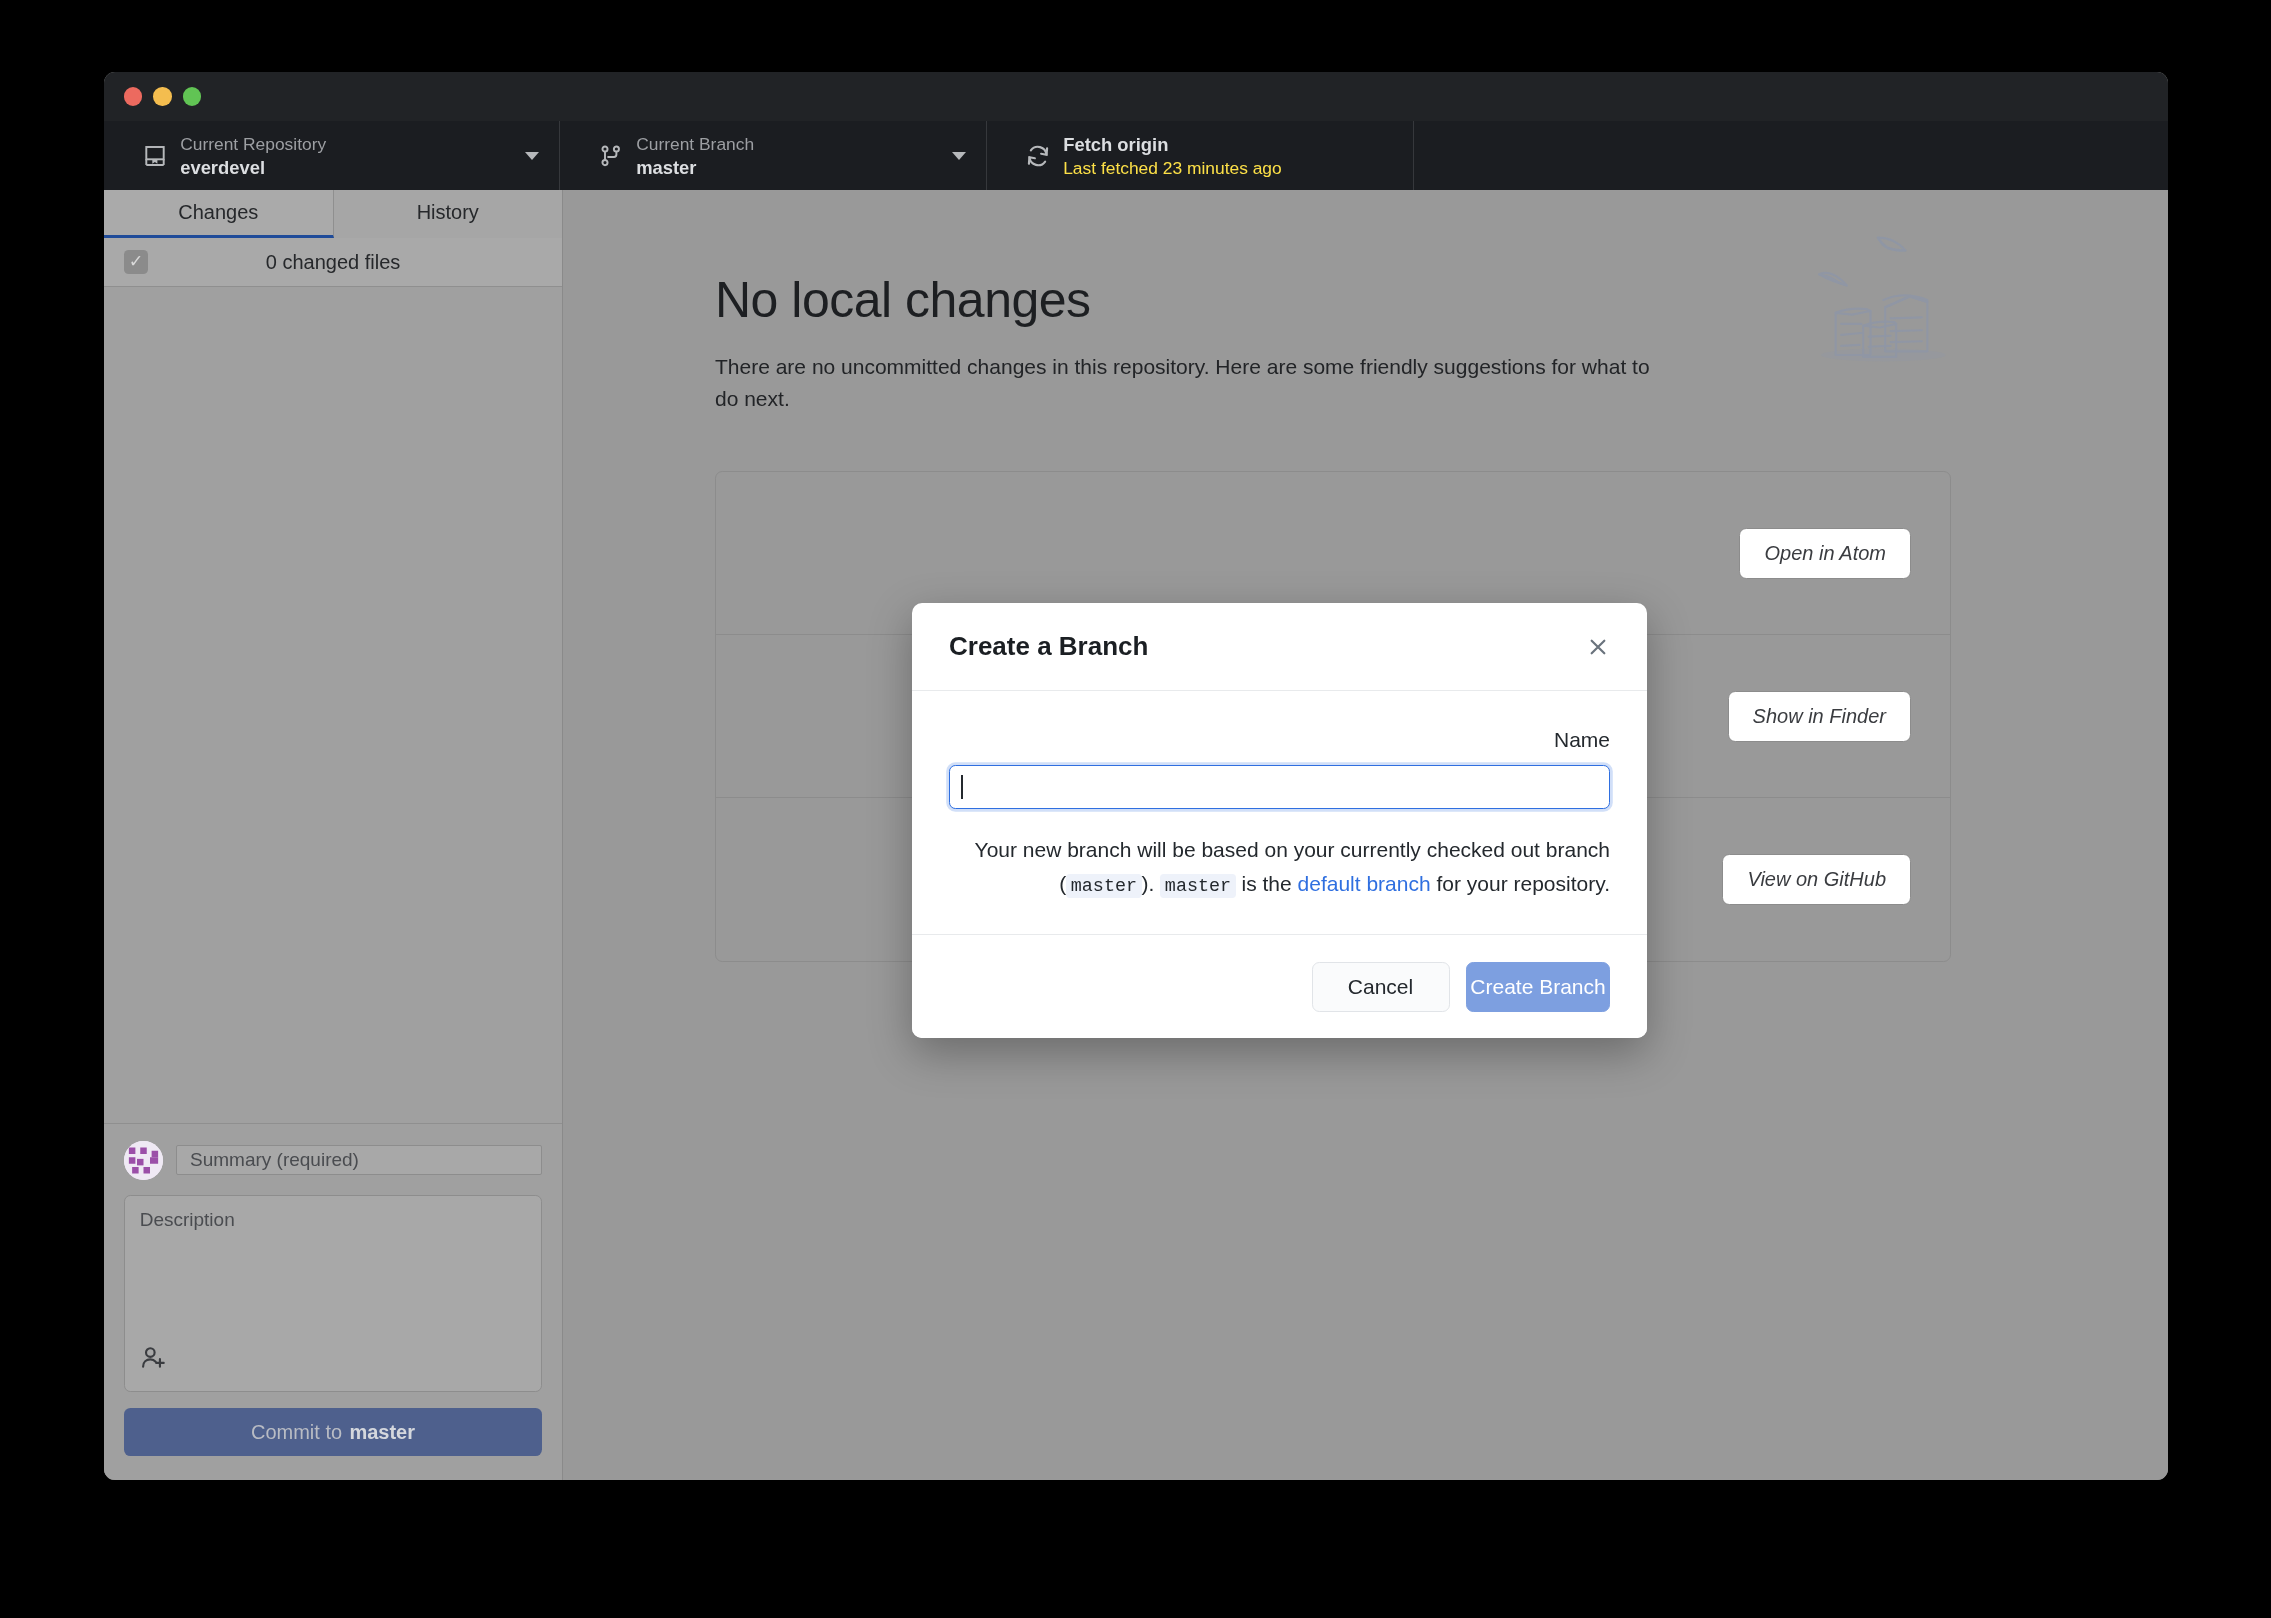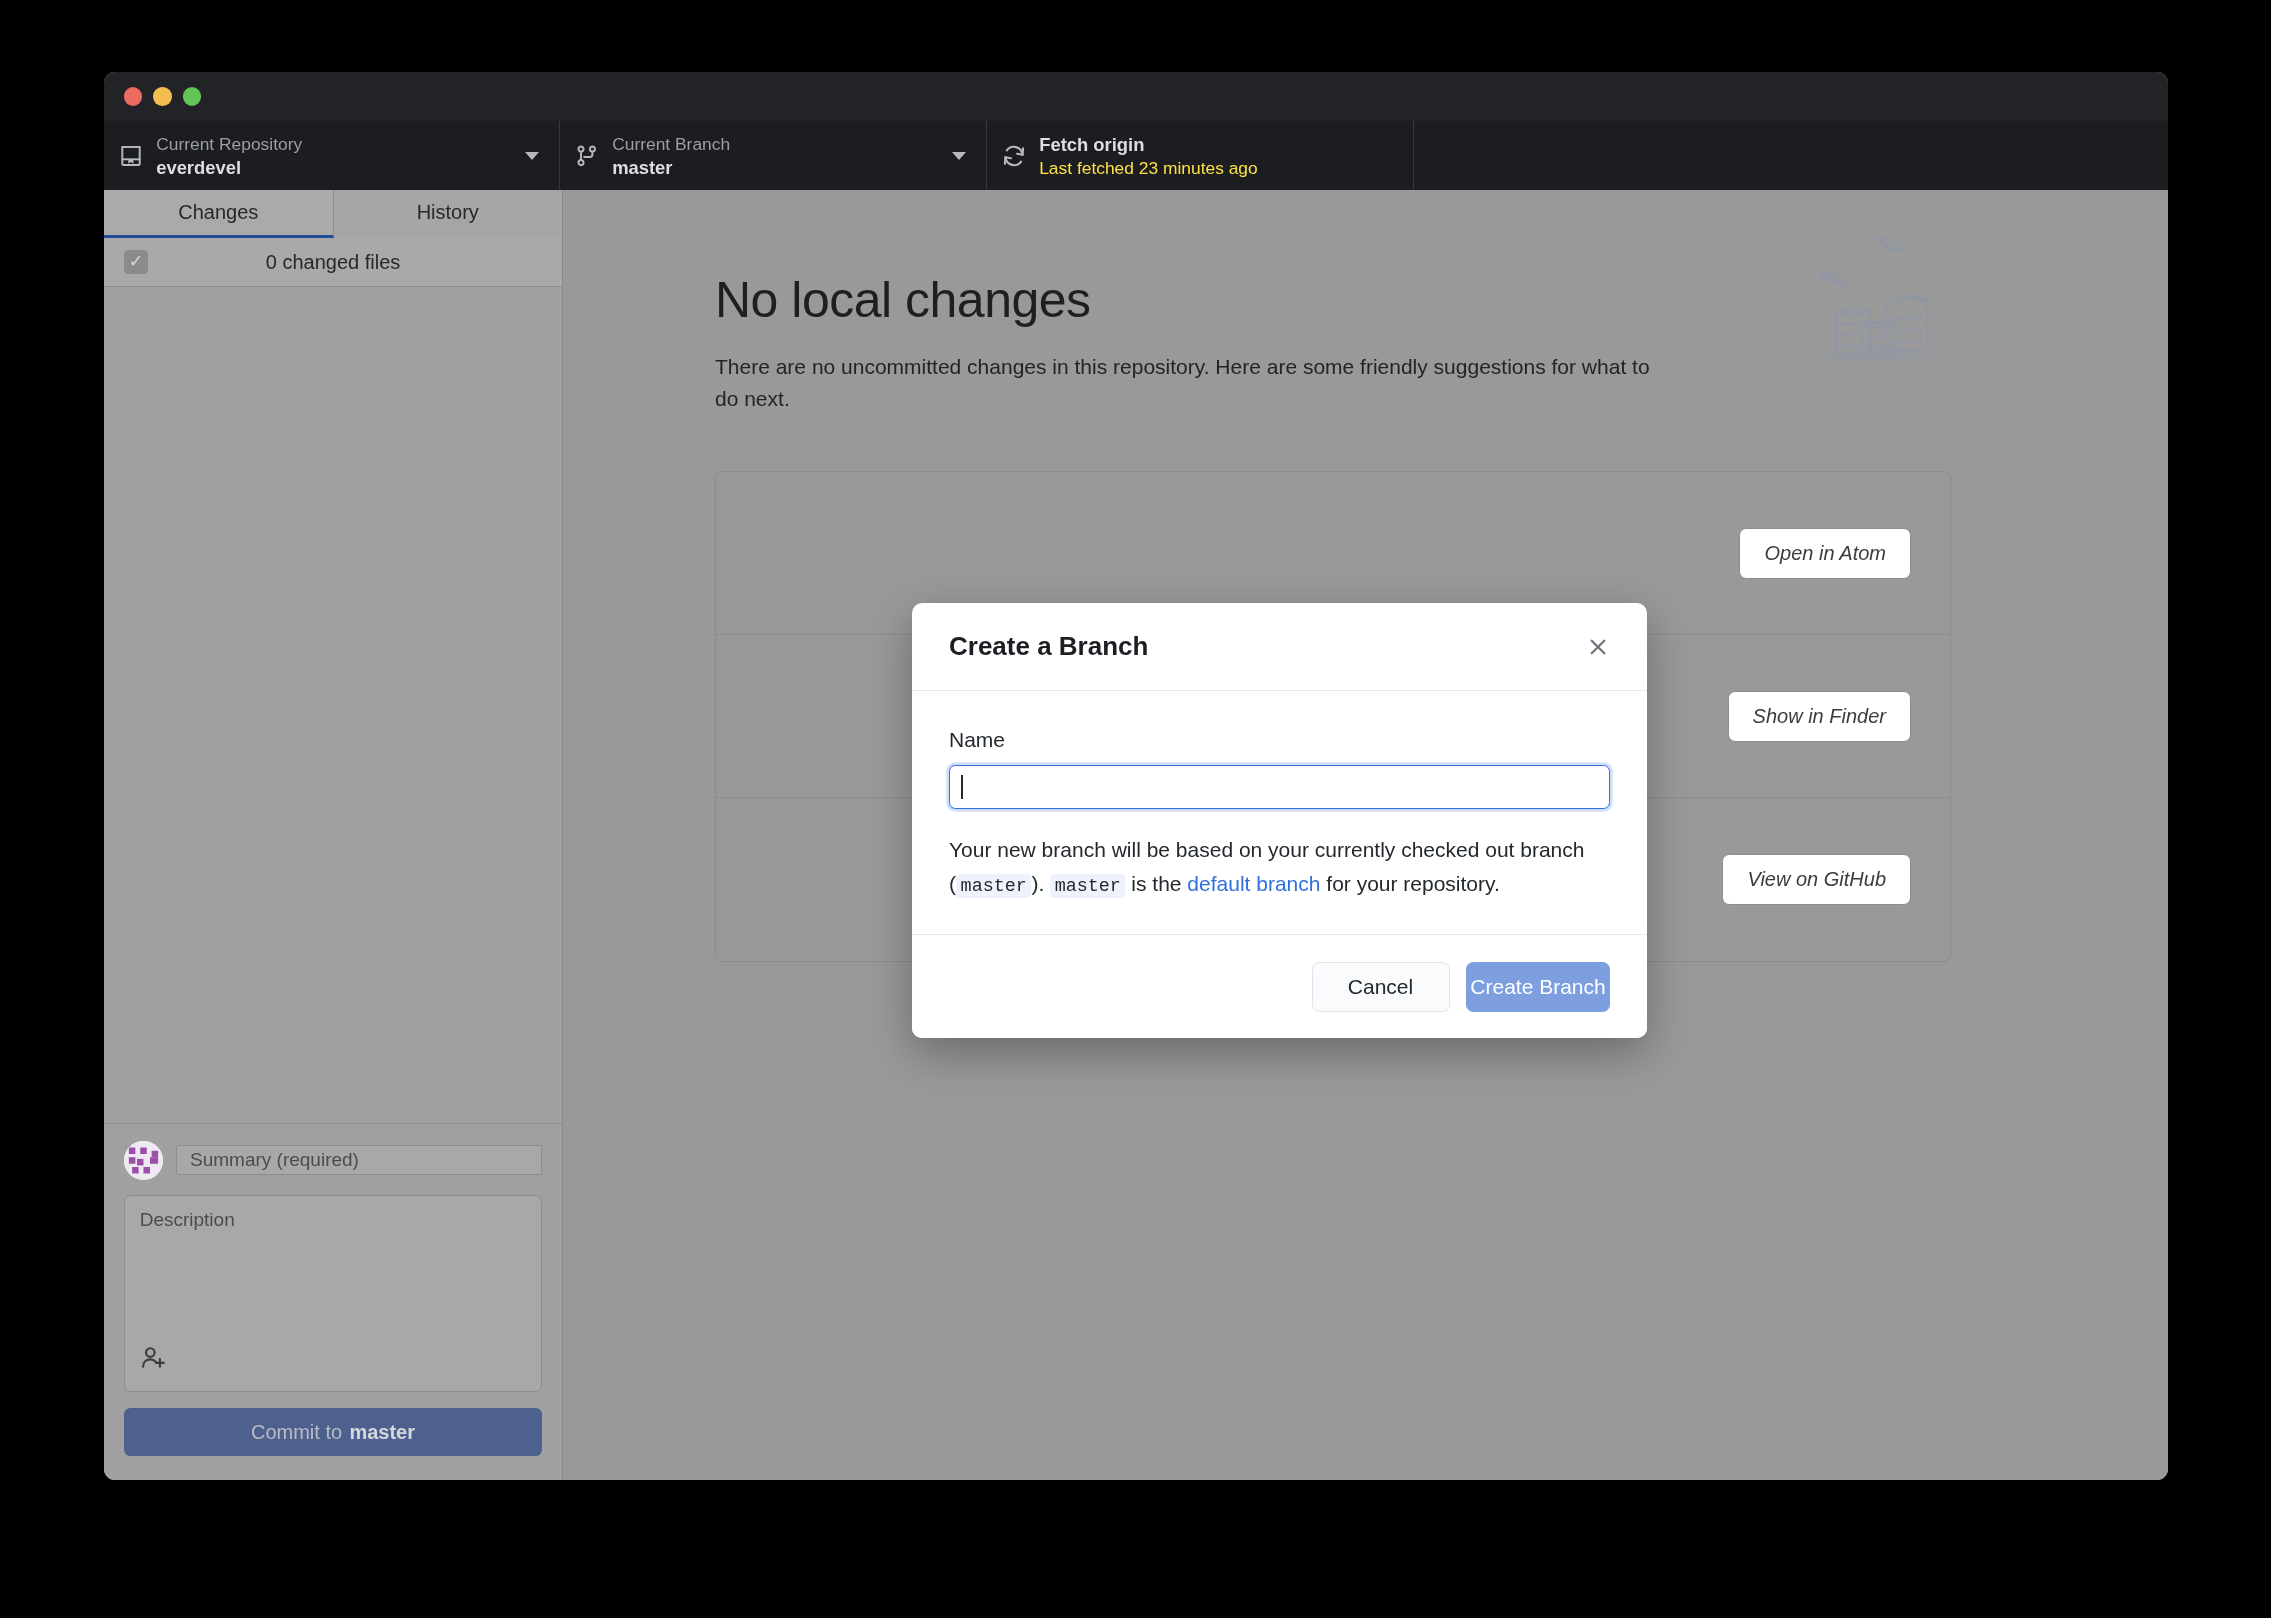--- a/index.html
+++ b/index.html
@@ -37,21 +37,21 @@
   
   .toolbar {
     position: absolute; left: 0; top: 49px;
     width: 100%; height: 70px;
     background: #1b1d21;
     display: flex;
   }
   .tb-cell {
     display: flex; align-items: center;
     border-right: 0.9px solid #36383c;
-    padding: 0 10px;
+    padding: 0 34px;
     height: 100%;
     position: relative;
   }
   .tb-cell.repo { width: 456px; }
   .tb-cell.branch { width: 427px; }
   .tb-cell.fetch { width: 427px; }
   .tb-cell.filler { flex: 1; border-right: none; }
   .tb-icon { width: 33px; display: flex; align-items: center; justify-content: center; flex: 0 0 33px; }
   .tb-text { margin-left: 9.2px; display: flex; flex-direction: column; justify-content: center; gap: 2.8px; }
   .tb-label { font-size: 17.4px; color: #9d9fa3; line-height: 1.15; }
@@ -190,21 +190,21 @@
     height: 88px; display: flex; align-items: center;
     padding: 0 31px 0 37px;
     border-bottom: 0.9px solid #e8eaec;
   }
   .modal-title { font-size: 26px; font-weight: bold; color: #1b1f23; flex: 1; }
   .modal-close {
     width: 37px; height: 37px;
     display: flex; align-items: center; justify-content: center;
     color: #6a737d; font-size: 27.5px; line-height: 1;
   }
-  .modal-body { padding: 37px 37px 33px 37px; border-bottom: 0.9px solid #e8eaec; }
+  .modal-body { padding: 37px 37px 33px 37px; border-bottom: 0.9px solid #e8eaec; text-align: right; }
   .field-label { font-size: 21px; color: #24292e; }
   .name-input {
     margin-top: 13px; height: 44px; width: 100%;
     border: 1.8px solid #2f6fe0; border-radius: 6.4px;
     box-shadow: 0 0 0 2.8px rgba(47,111,224,0.22);
     display: flex; align-items: center; padding: 0 11px;
     background: #ffffff;
   }
   .caret-bar { width: 1.8px; height: 24px; background: #24292e; }
   .help-text {

